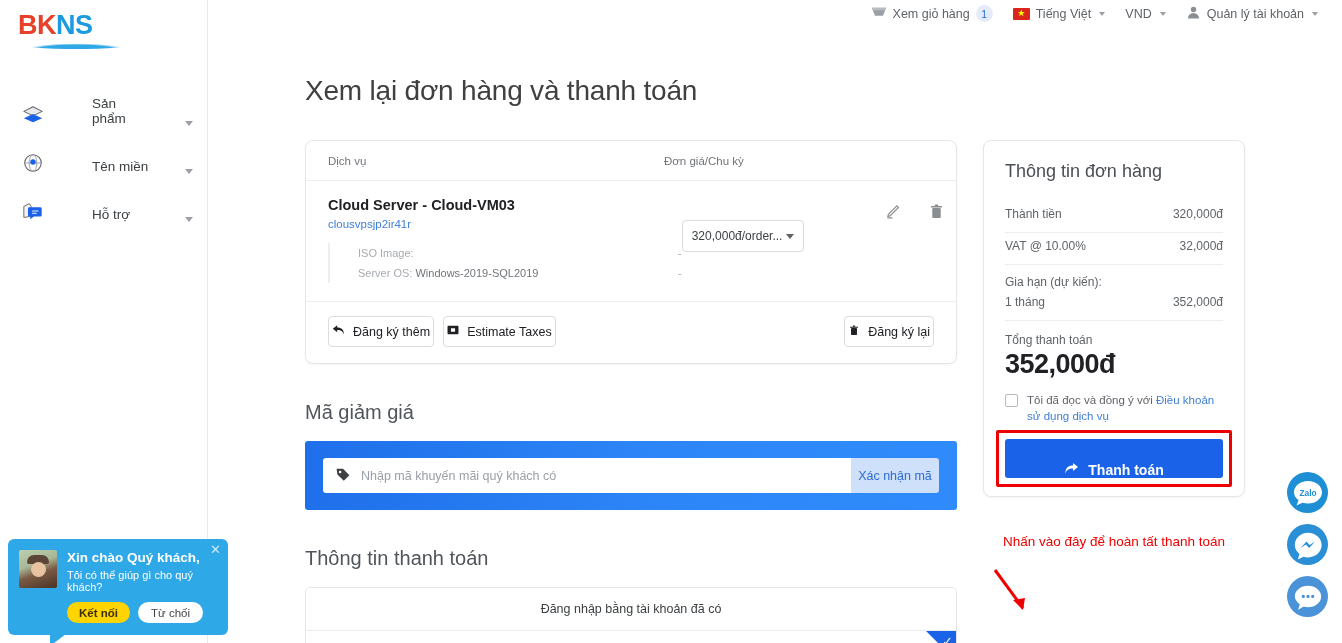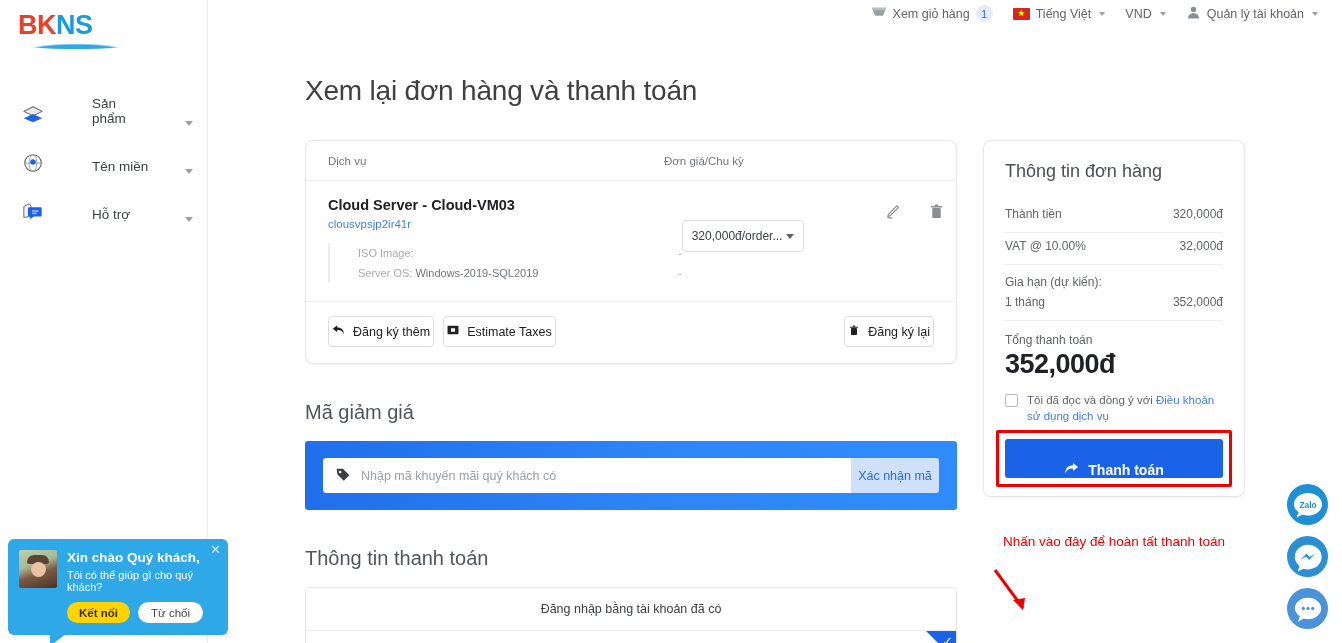--- a/index.html
+++ b/index.html
@@ -212,21 +212,21 @@
     background: #ffd400; color: #3b2f00; border: 0; border-radius: 12px;
     height: 21px; padding: 0 12px; font-size: 11.5px; font-weight: bold; cursor: pointer; font-family: inherit;
   }
   .chat-b2 {
     background: #fff; color: #444; border: 0; border-radius: 12px;
     height: 21px; padding: 0 13px; font-size: 11.5px; cursor: pointer; font-family: inherit;
   }
   .chat-x { position: absolute; right: 7px; top: 4px; color: #cfe9f9; font-size: 13px; cursor: pointer; line-height: 1; }
 
   
-  .socials { position: absolute; right: 14px; bottom: 14px; display: flex; flex-direction: column; gap: 11px; z-index: 30; }
+  .socials { position: absolute; right: 14px; bottom: 26px; display: flex; flex-direction: column; gap: 11px; z-index: 30; }
   .soc { width: 41px; height: 41px; border-radius: 50%; display: flex; align-items: center; justify-content: center; cursor: pointer; }
   .soc-zalo { background: #1e8fd5; }
   .soc-mess { background: #2b8fd6; }
   .soc-chat { background: #4a93d8; }
 </style>
 </head>
 <body>
 
 <div class="page">
 

